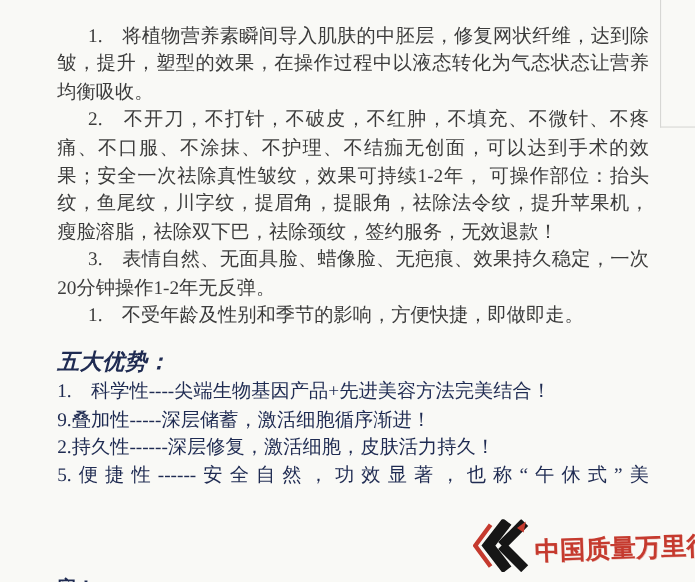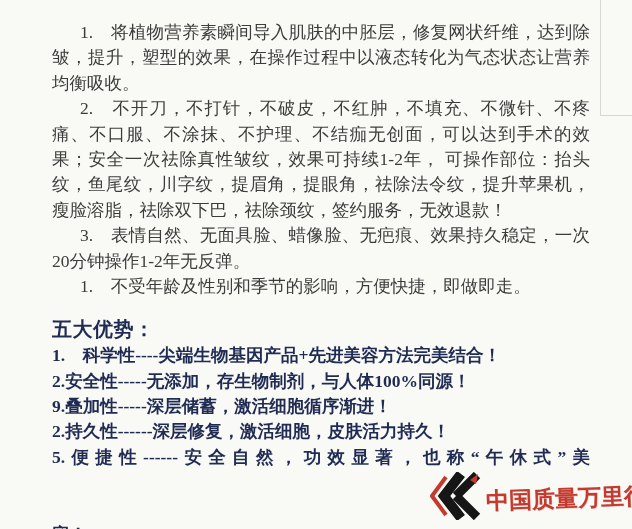--- a/index.html
+++ b/index.html
@@ -21,33 +21,33 @@
   .content {
     position: absolute; left: 52px; top: 16px; width: 538px;
   }
   .doc-title, .sec-heading {
     margin: 0;
     font-size: 20px; font-weight: bold;
     line-height: 28px;
     color: #c00000;
     letter-spacing: 0.5px;
   }
-  .sec2-heading { color: #1f2b52; margin-top: 16px; }
+  .sec2-heading { color: #1f2b52; margin-top: 16px; font-style: italic; }
   .para {
     margin: 0;
     font-size: 17.5px; line-height: 25.4px;
     color: #3c3c3c;
     text-align: justify;
     text-indent: 1.6em;
   }
   .para-first { margin-top: 4px; }
   .adv-item {
     margin: 0;
     font-size: 17.5px; line-height: 25.3px;
-    font-weight: bold;
+    font-weight: normal;
     color: #1f2b52;
     text-align: left;
   }
   .adv-item-justify {
     text-align: justify;
     text-align-last: justify;
   }
   .clipped-line {
     position: absolute; left: 0; top: 506px;
     margin: 0;
@@ -79,21 +79,20 @@
 <div class="content">
 
   <p class="para para-first">1.　将植物营养素瞬间导入肌肤的中胚层，修复网状纤维，达到除皱，提升，塑型的效果，在操作过程中以液态转化为气态状态让营养均衡吸收。</p>
   <p class="para">2.　不开刀，不打针，不破皮，不红肿，不填充、不微针、不疼痛、不口服、不涂抹、不护理、不结痂无创面，可以达到手术的效果；安全一次祛除真性皱纹，效果可持续1-2年， 可操作部位：抬头纹，鱼尾纹，川字纹，提眉角，提眼角，祛除法令纹，提升苹果机，瘦脸溶脂，祛除双下巴，祛除颈纹，签约服务，无效退款！</p>
   <p class="para">3.　表情自然、无面具脸、蜡像脸、无疤痕、效果持久稳定，一次20分钟操作1-2年无反弹。</p>
   <p class="para">1.　不受年龄及性别和季节的影响，方便快捷，即做即走。</p>
 
   <h2 class="sec-heading sec2-heading">五大优势：</h2>
 
   <p class="adv-item">1.　科学性----尖端生物基因产品+先进美容方法完美结合！</p>
-  <p class="adv-item">2.安全性-----无添加，存生物制剂，与人体100%同源！</p>
   <p class="adv-item">9.叠加性-----深层储蓄，激活细胞循序渐进！</p>
   <p class="adv-item">2.持久性------深层修复，激活细胞，皮肤活力持久！</p>
   <p class="adv-item adv-item-justify">5.便捷性------安全自然，功效显著，也称“午休式”美</p>
   <p class="clipped-line">容！</p>
 </div>
 
 <div class="watermark">
   <span>
     <svg width="54" height="48" viewBox="0 0 54 48">
       <path d="M16 5 L2 24 L16 43" stroke="#c53a2e" stroke-width="4" fill="none"></path>

